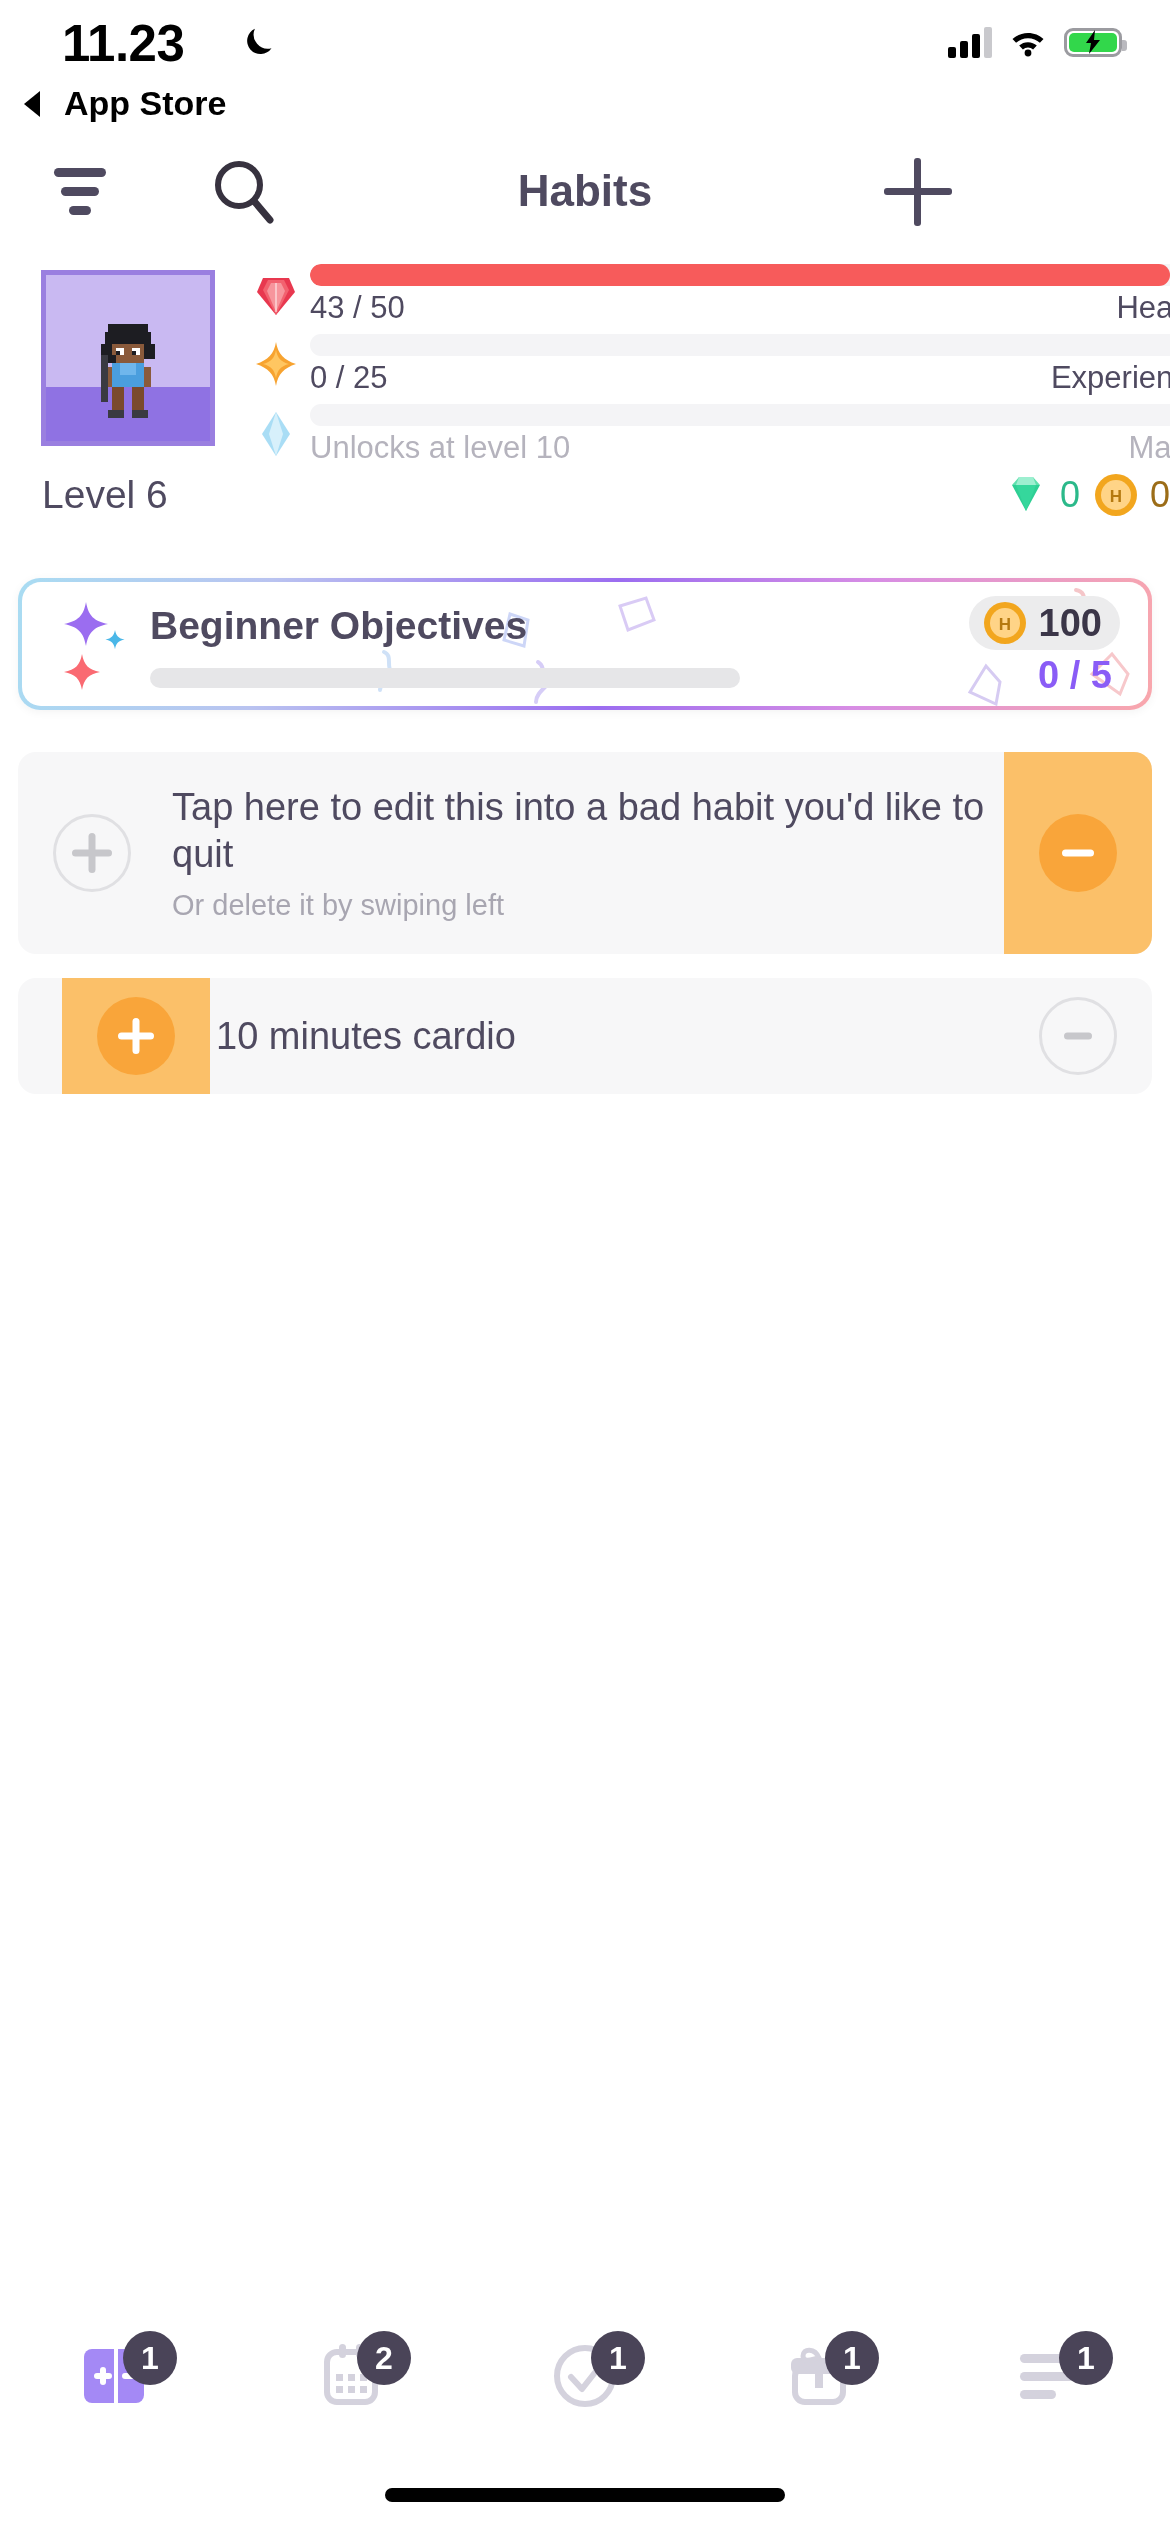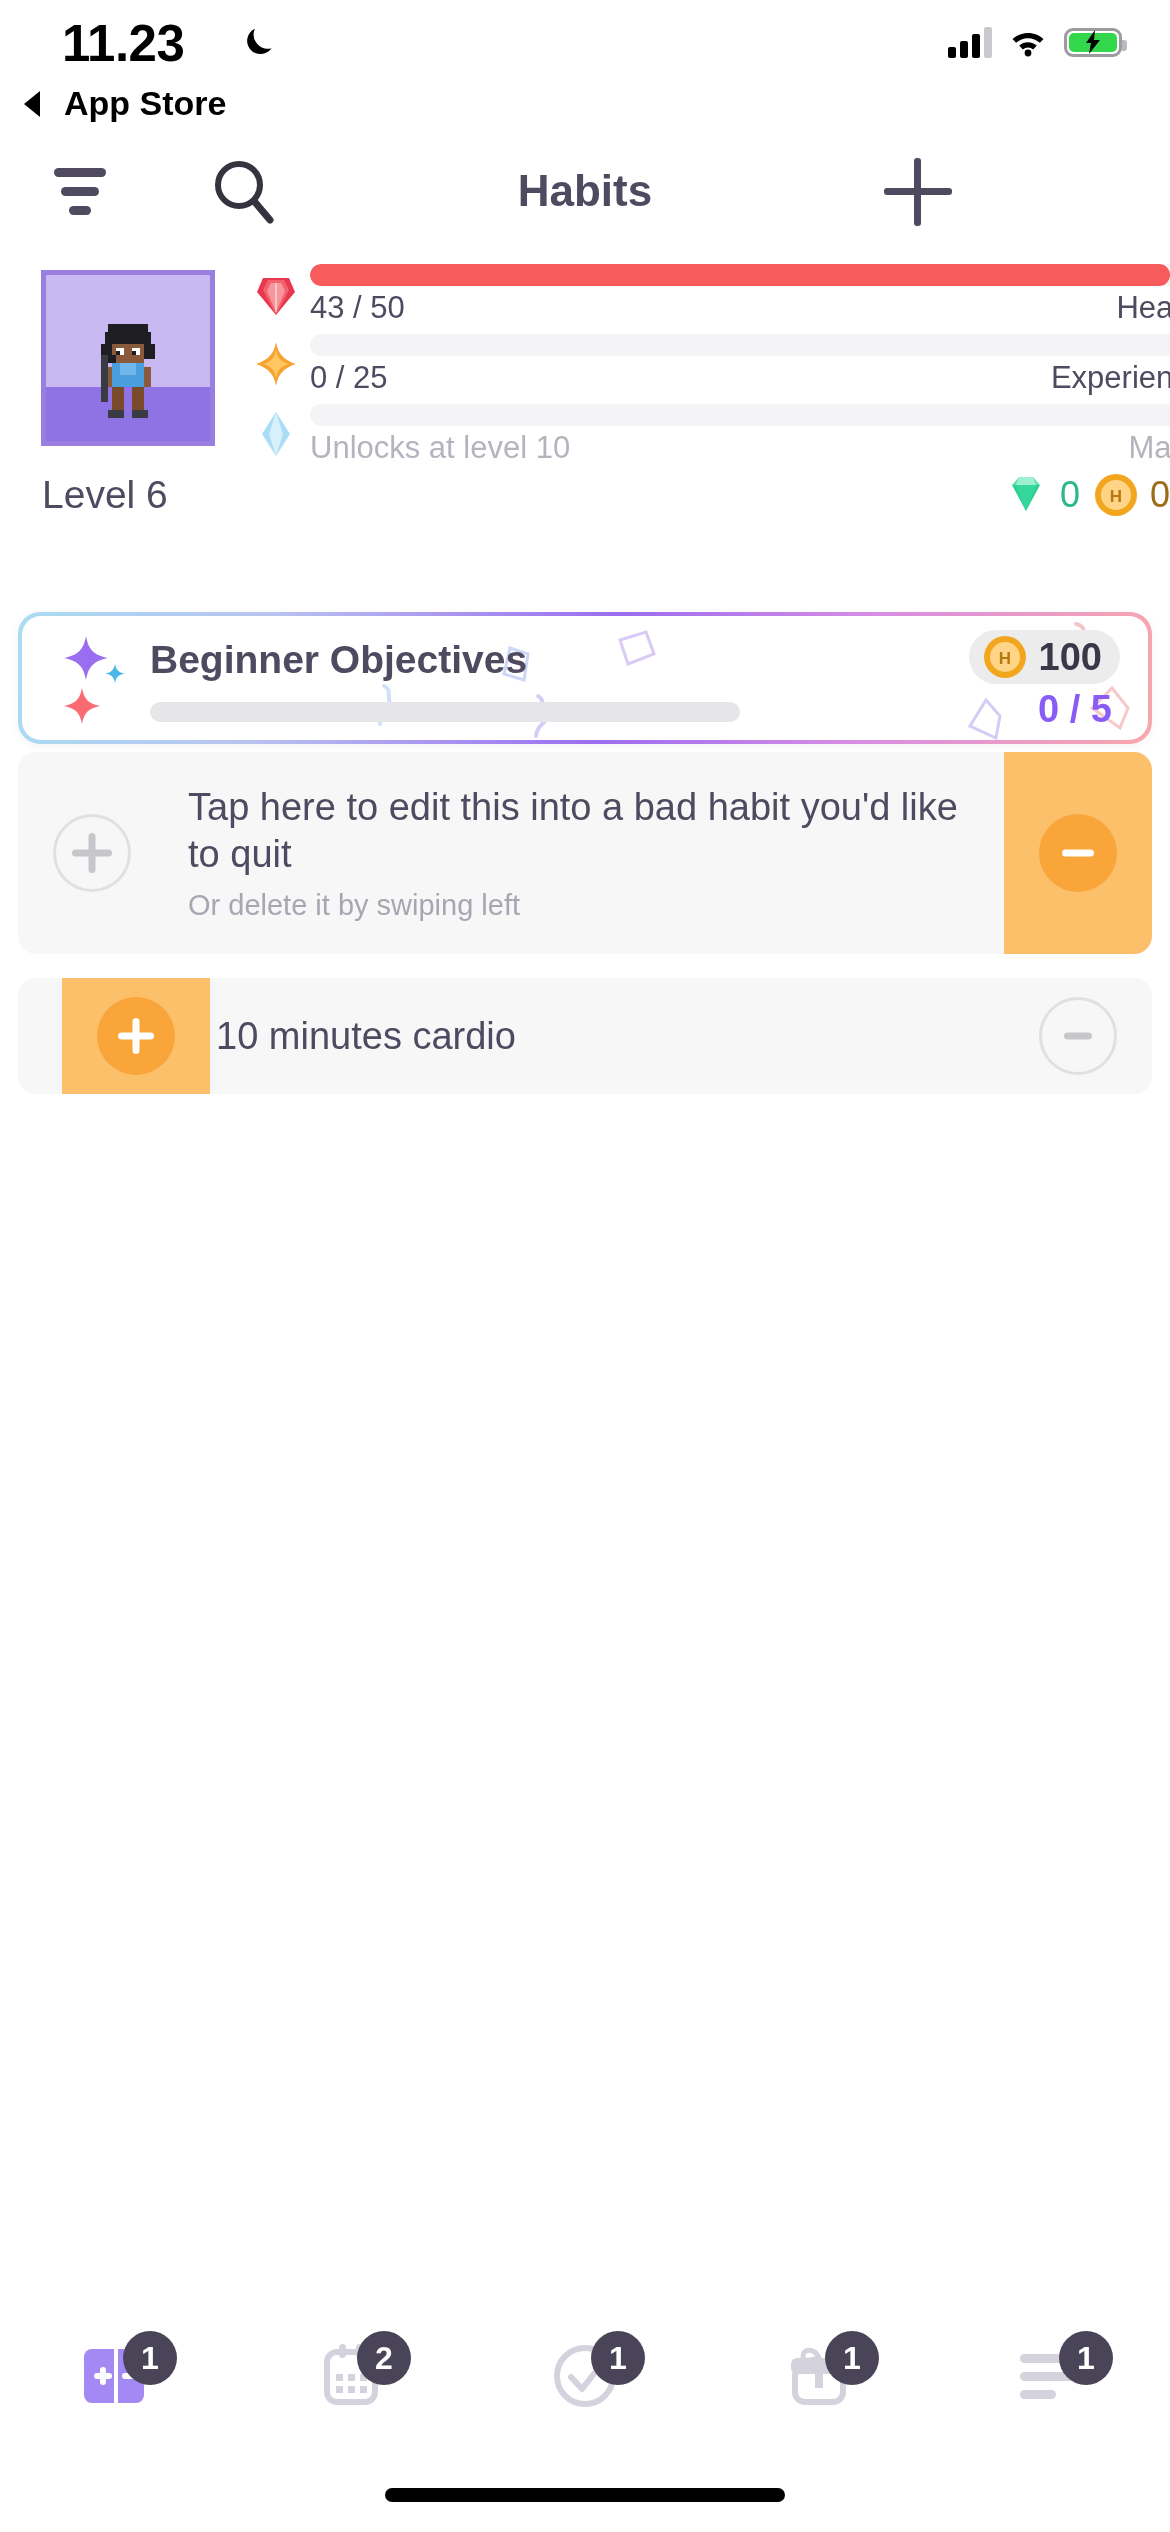--- a/index.html
+++ b/index.html
@@ -87,21 +87,21 @@
   .levelrow { position:absolute; top:465px; left:0; width:1170px; height:70px; }
   .level-txt { position:absolute; left:42px; top:8px; font-size:39px; color:#4f4a60; }
   .currencies { position:absolute; right:0px; top:6px; display:flex; align-items:center; gap:12px; }
   .cur { display:flex; align-items:center; gap:10px; }
   .cur .num { font-size:36px; color:#4f4a60; }
   .cur.gems .num { color:#2bb98a; }
   .cur.gold .num { color:#9c6d18; }
 
   
   .objectives {
-    position:absolute; left:18px; top:612px; width:1134px; height:132px;
+    position:absolute; left:18px; top:578px; width:1134px; height:132px;
     border-radius:22px; padding:4px;
     background:linear-gradient(100deg,#a9dcf2 0%,#b9c3f0 22%,#9b6df0 52%,#d78de4 74%,#f9a7ac 100%);
     box-shadow:0 2px 10px rgba(0,0,0,0.05);
   }
   .objectives-inner {
     position:relative; width:100%; height:100%; background:#fff; border-radius:19px; overflow:hidden;
   }
   .conf { position:absolute; pointer-events:none; }
   .obj-sparks { position:absolute; left:34px; top:18px; width:86px; height:96px; }
   .obj-title {
@@ -120,21 +120,21 @@
   .obj-count {
     position:absolute; right:36px; top:72px; font-size:38px; font-weight:700; color:#8a5cf6;
   }
 
   
   .habits { position:absolute; left:18px; top:752px; width:1134px; }
   .habit {
     position:relative; background:#f7f7f8; border-radius:18px; overflow:hidden;
     margin-bottom:24px; display:flex; align-items:stretch;
   }
-  .habit.tall { height:202px;gap:16px; }
+  .habit.tall { height:202px; }
   .habit.short { height:116px;padding-left:44px; }
   .side {
     width:148px; flex:0 0 148px; display:flex; align-items:center; justify-content:center;
   }
   .side.active-plus { background:#fbc069; }
   .side.active-minus { background:#fbc069; }
   .circle-btn {
     width:78px; height:78px; border-radius:50%;
     display:flex; align-items:center; justify-content:center;
   }

